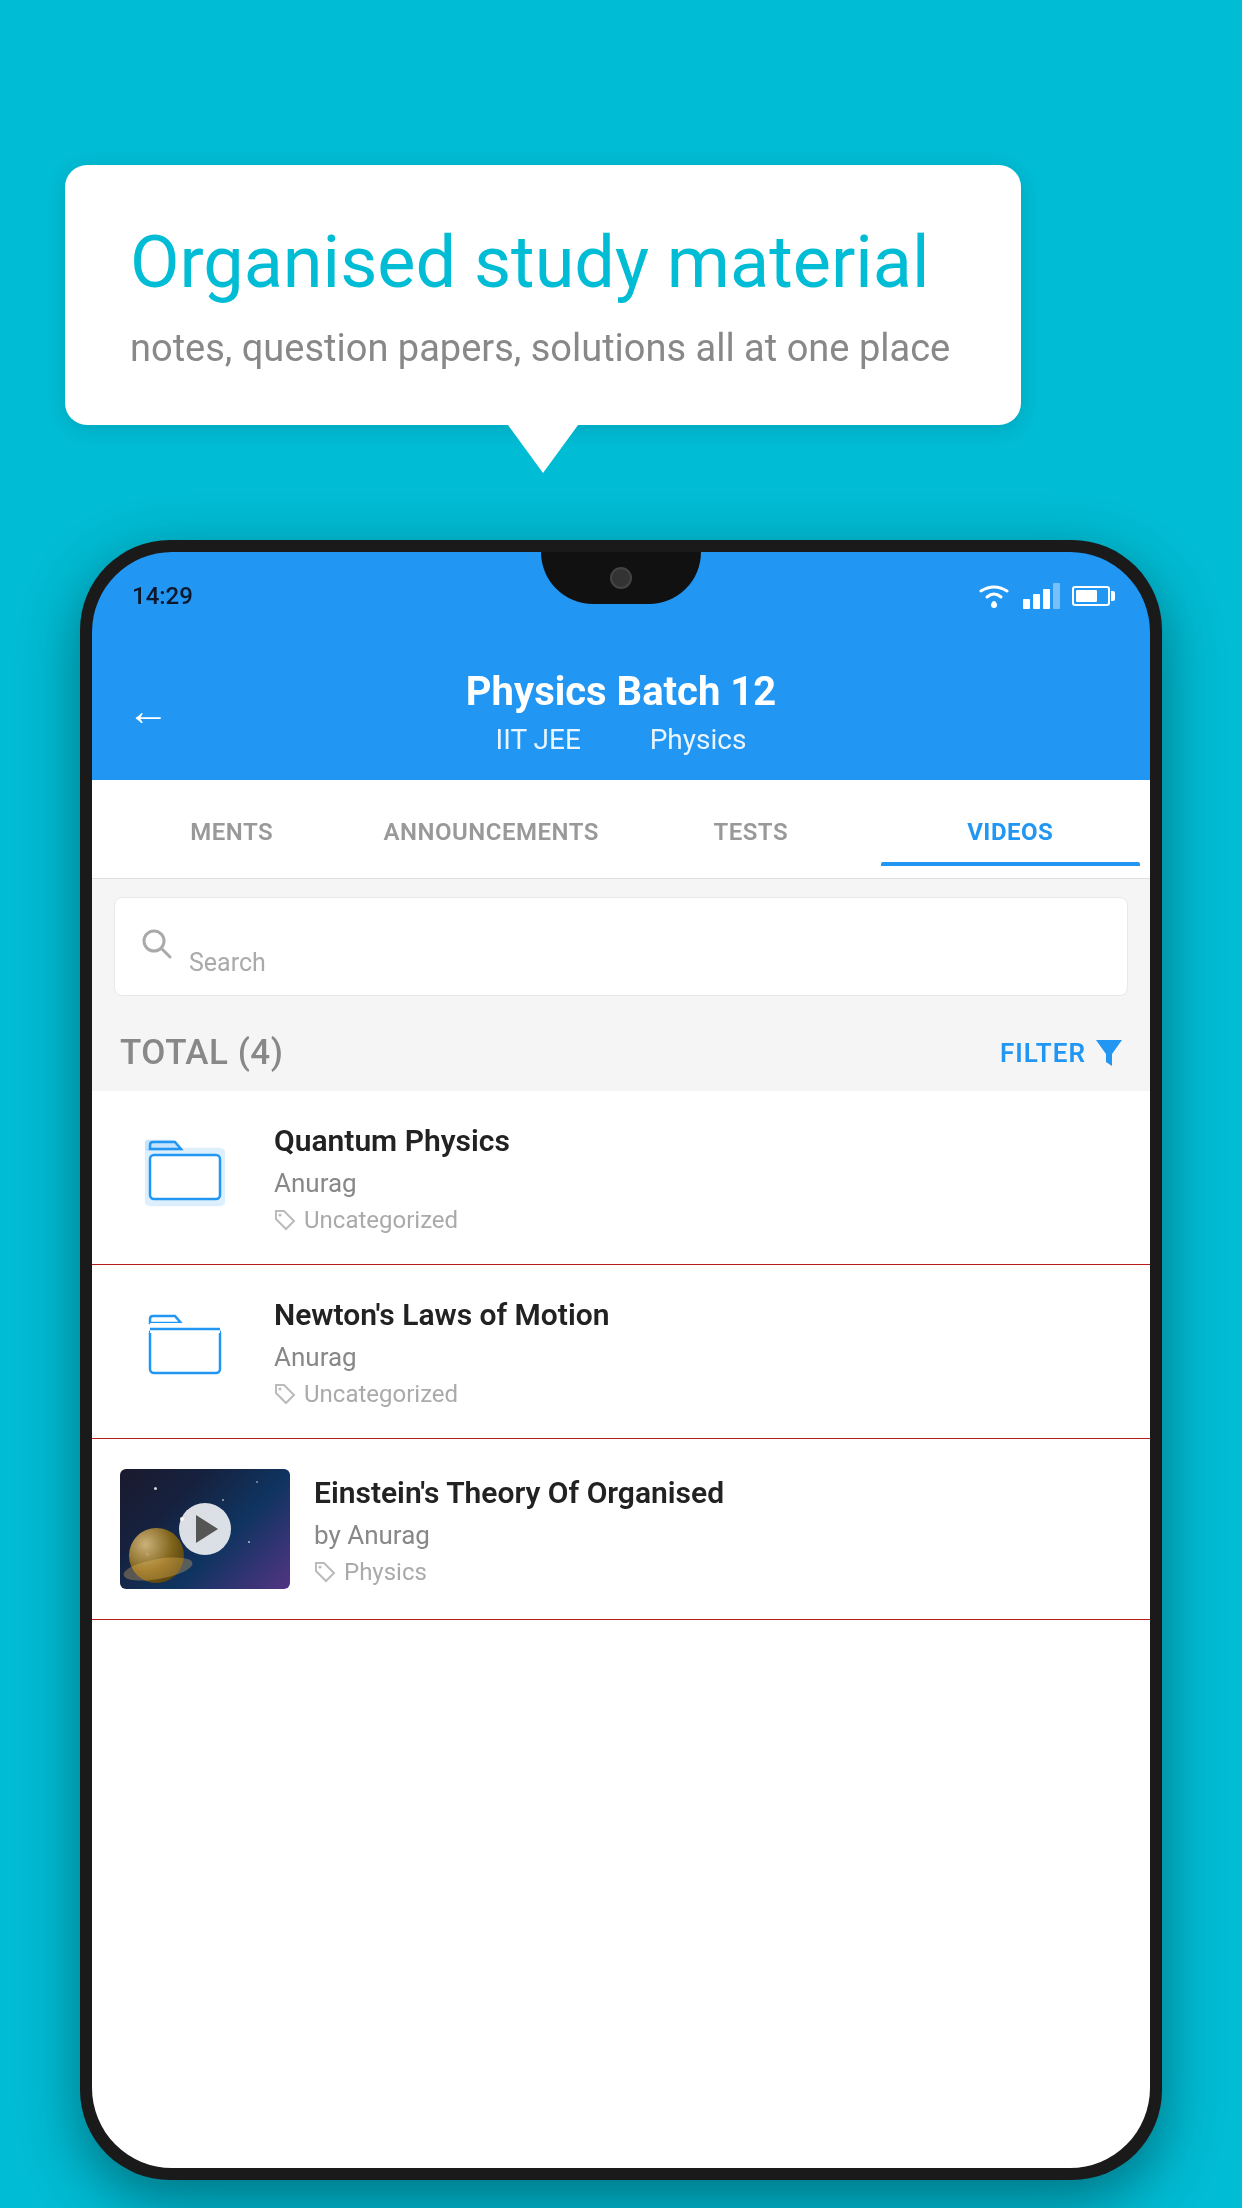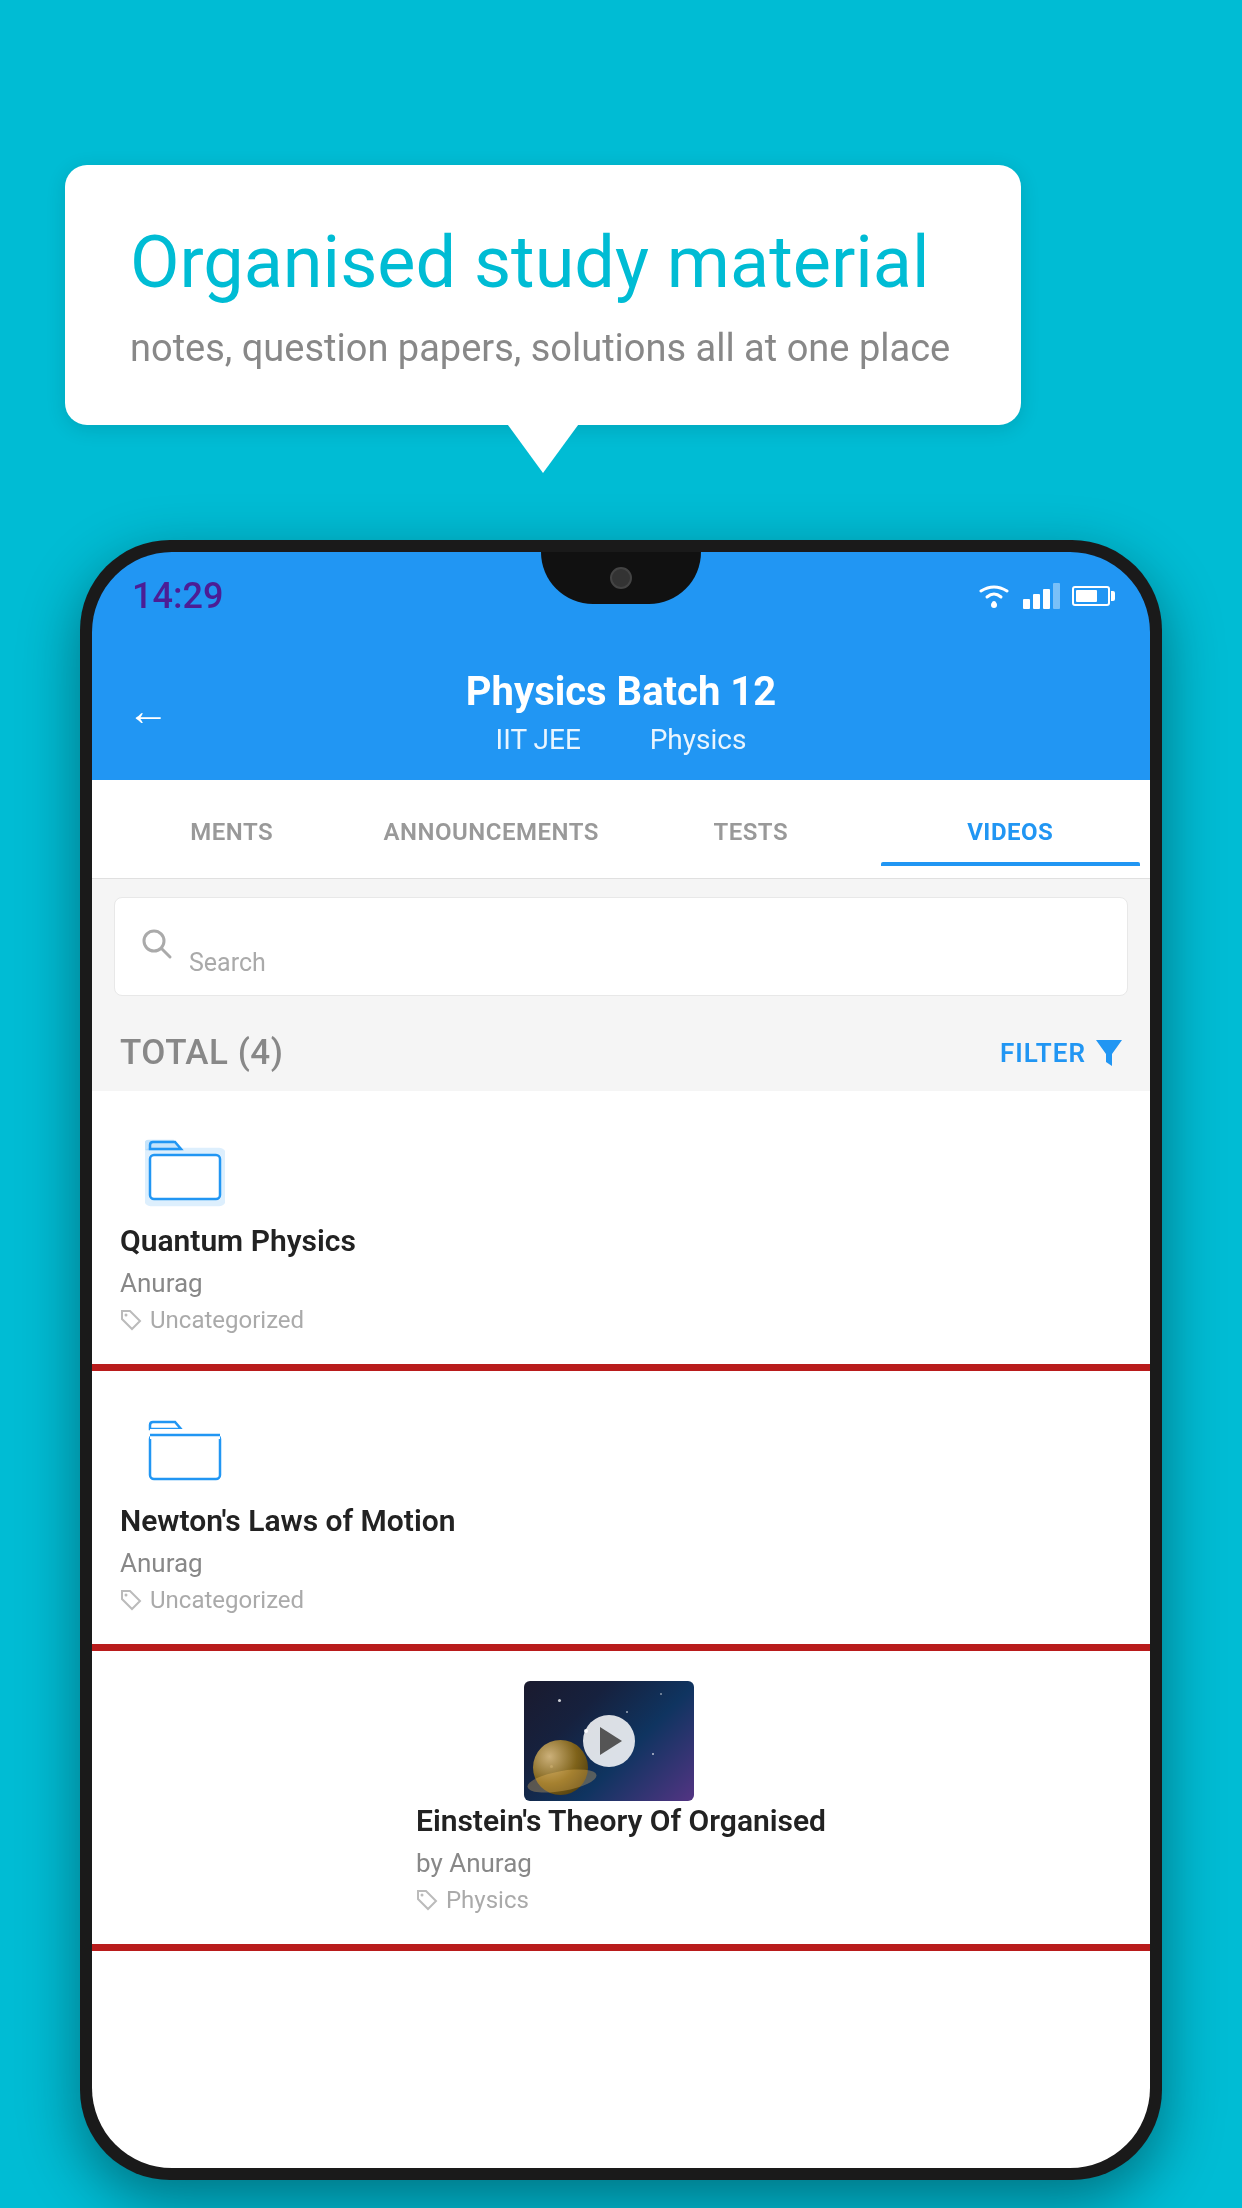--- a/index.html
+++ b/index.html
@@ -101,22 +101,22 @@
       justify-content: center;
     }
     .camera-dot {
       width: 22px;
       height: 22px;
       background: #333;
       border-radius: 50%;
       border: 2px solid #444;
     }
     .status-time {
-      font-size: 36px;
-      color: #4c1d95;
+      font-size: 24px;
+      color: #0f172a;
       font-weight: 500;
       z-index: 2;
       text-align: center;
     }
     .status-icons {
       display: flex;
       align-items: center;
       gap: 12px;
       z-index: 2;
     }
@@ -284,24 +284,23 @@
     }
 
     
     .video-list {
       background: white;
     }
     .video-item {
       display: flex;
       align-items: flex-start;
       padding: 30px 28px;
-      border-bottom: 7px solid #b91c1c;
+      border-bottom: 1px solid #b91c1c;
       cursor: pointer;
       background: white;
-      flex-direction: column;
     }
     .video-thumb-placeholder {
       width: 130px;
       height: 100px;
       display: flex;
       align-items: center;
       justify-content: center;
       flex-shrink: 0;
       margin-right: 24px;
     }

